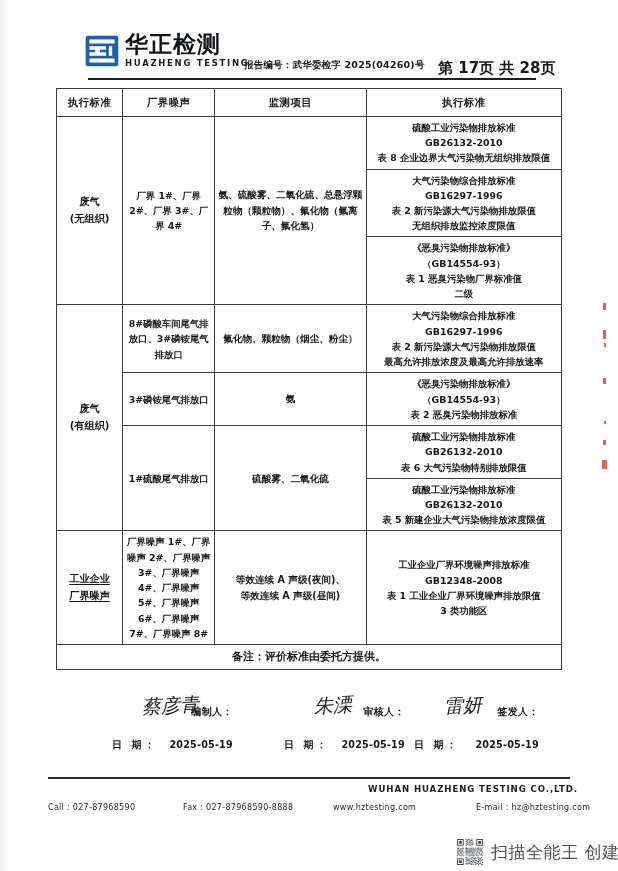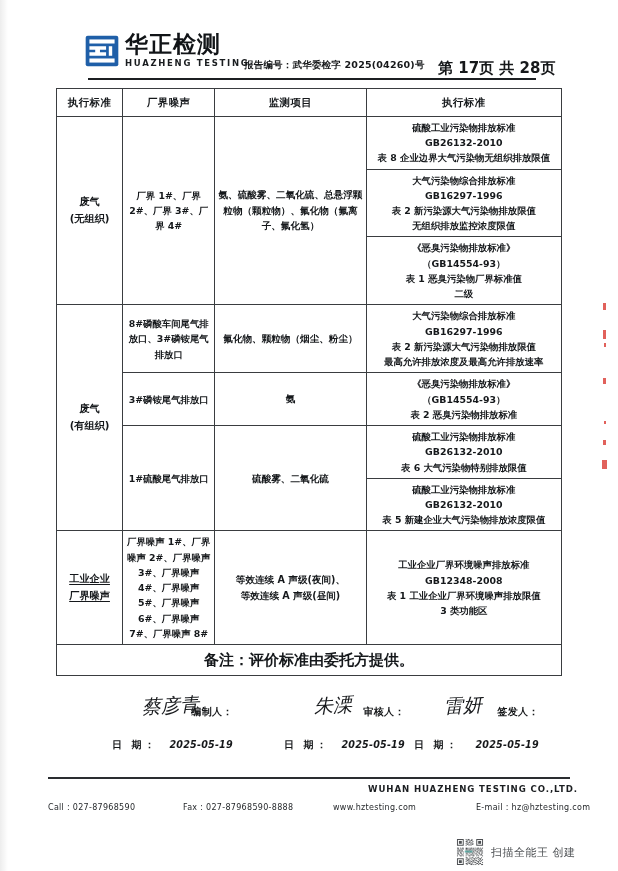--- a/index.html
+++ b/index.html
@@ -120,21 +120,21 @@
   .c-std   { width: 195px; }
 
   .cell-cat { font-size: 10.2px; line-height: 1.7; }
   .cell-point { font-size: 9.4px; line-height: 1.75; padding-left: 5px; padding-right: 5px; margin-left: 29px; }
   .cell-item { font-size: 9.6px; line-height: 1.75; padding-left: 6px; padding-right: 6px;}
   .std-block { font-size: 9.4px; line-height: 1.72; padding-left: 4px; padding-right: 4px;}
   .u { text-decoration: underline; text-underline-offset: 1.5px; }
   .note-row td {
     text-align: left;
     padding: 4px 6px 5px 8px;
-    font-size: 15px;
+    font-size: 11px;
     margin-left: 48px;
   }
 
   
   .sig {
     position: absolute;
     left: 56px;
     top: 700px;
     width: 506px;
     height: 62px;
@@ -174,21 +174,20 @@
     font-size: 10px;
     font-weight: 700;
     letter-spacing: 3px;
     margin-left: 28px;
   }
   .sig-date-val {
     font-size: 9.6px;
     font-weight: 700;
     margin-left: 12px;
     letter-spacing: 0.2px;
-    font-style: italic;
   }
   .sig-col.c .sig-date-val { margin-left: 16px; }
 
   
   .footer-rule {
     position: absolute;
     left: 48px;
     top: 777px;
     width: 522px;
     height: 1.5px;
@@ -230,21 +229,21 @@
     align-items: center;
   }
   .qr-code {
     width: 28px;
     height: 28px;
     flex: 0 0 auto;
     opacity: 0.85;
   }
   .qr-label {
     margin-left: 7px;
-    font-size: 11px;
+    font-size: 17px;
     color: #4f5255;
     letter-spacing: 0.5px;
     white-space: nowrap;
   }
 
   
   .red-mark {
     position: absolute;
     background: #d93a32;
     opacity: 0.8;

